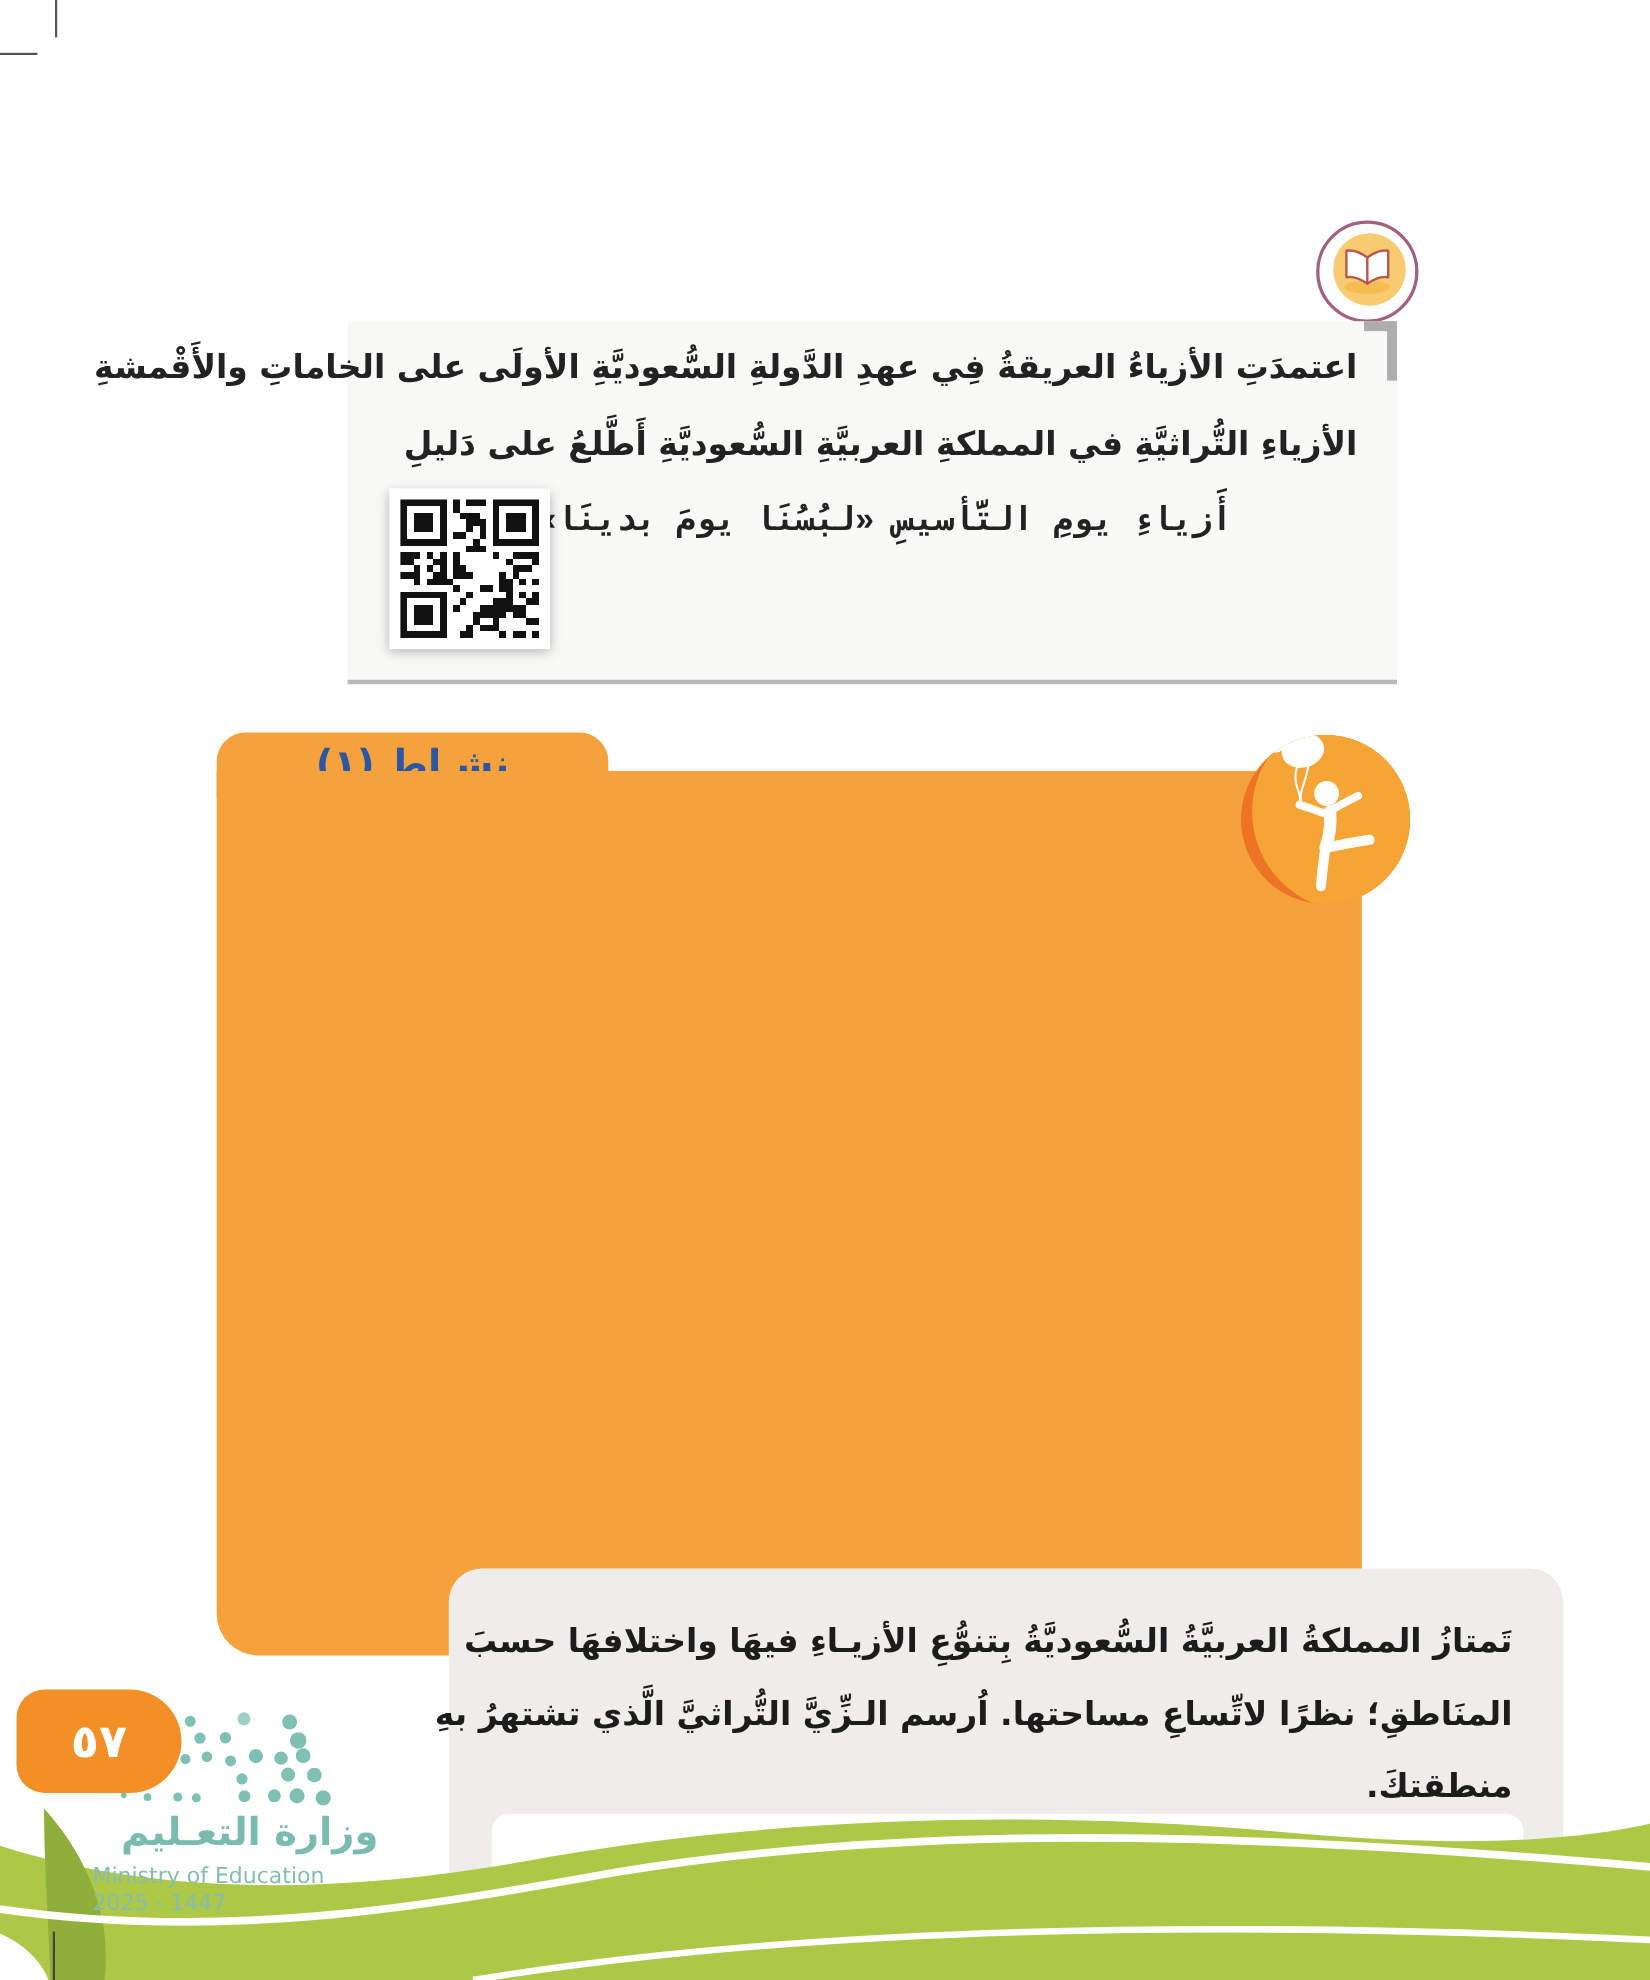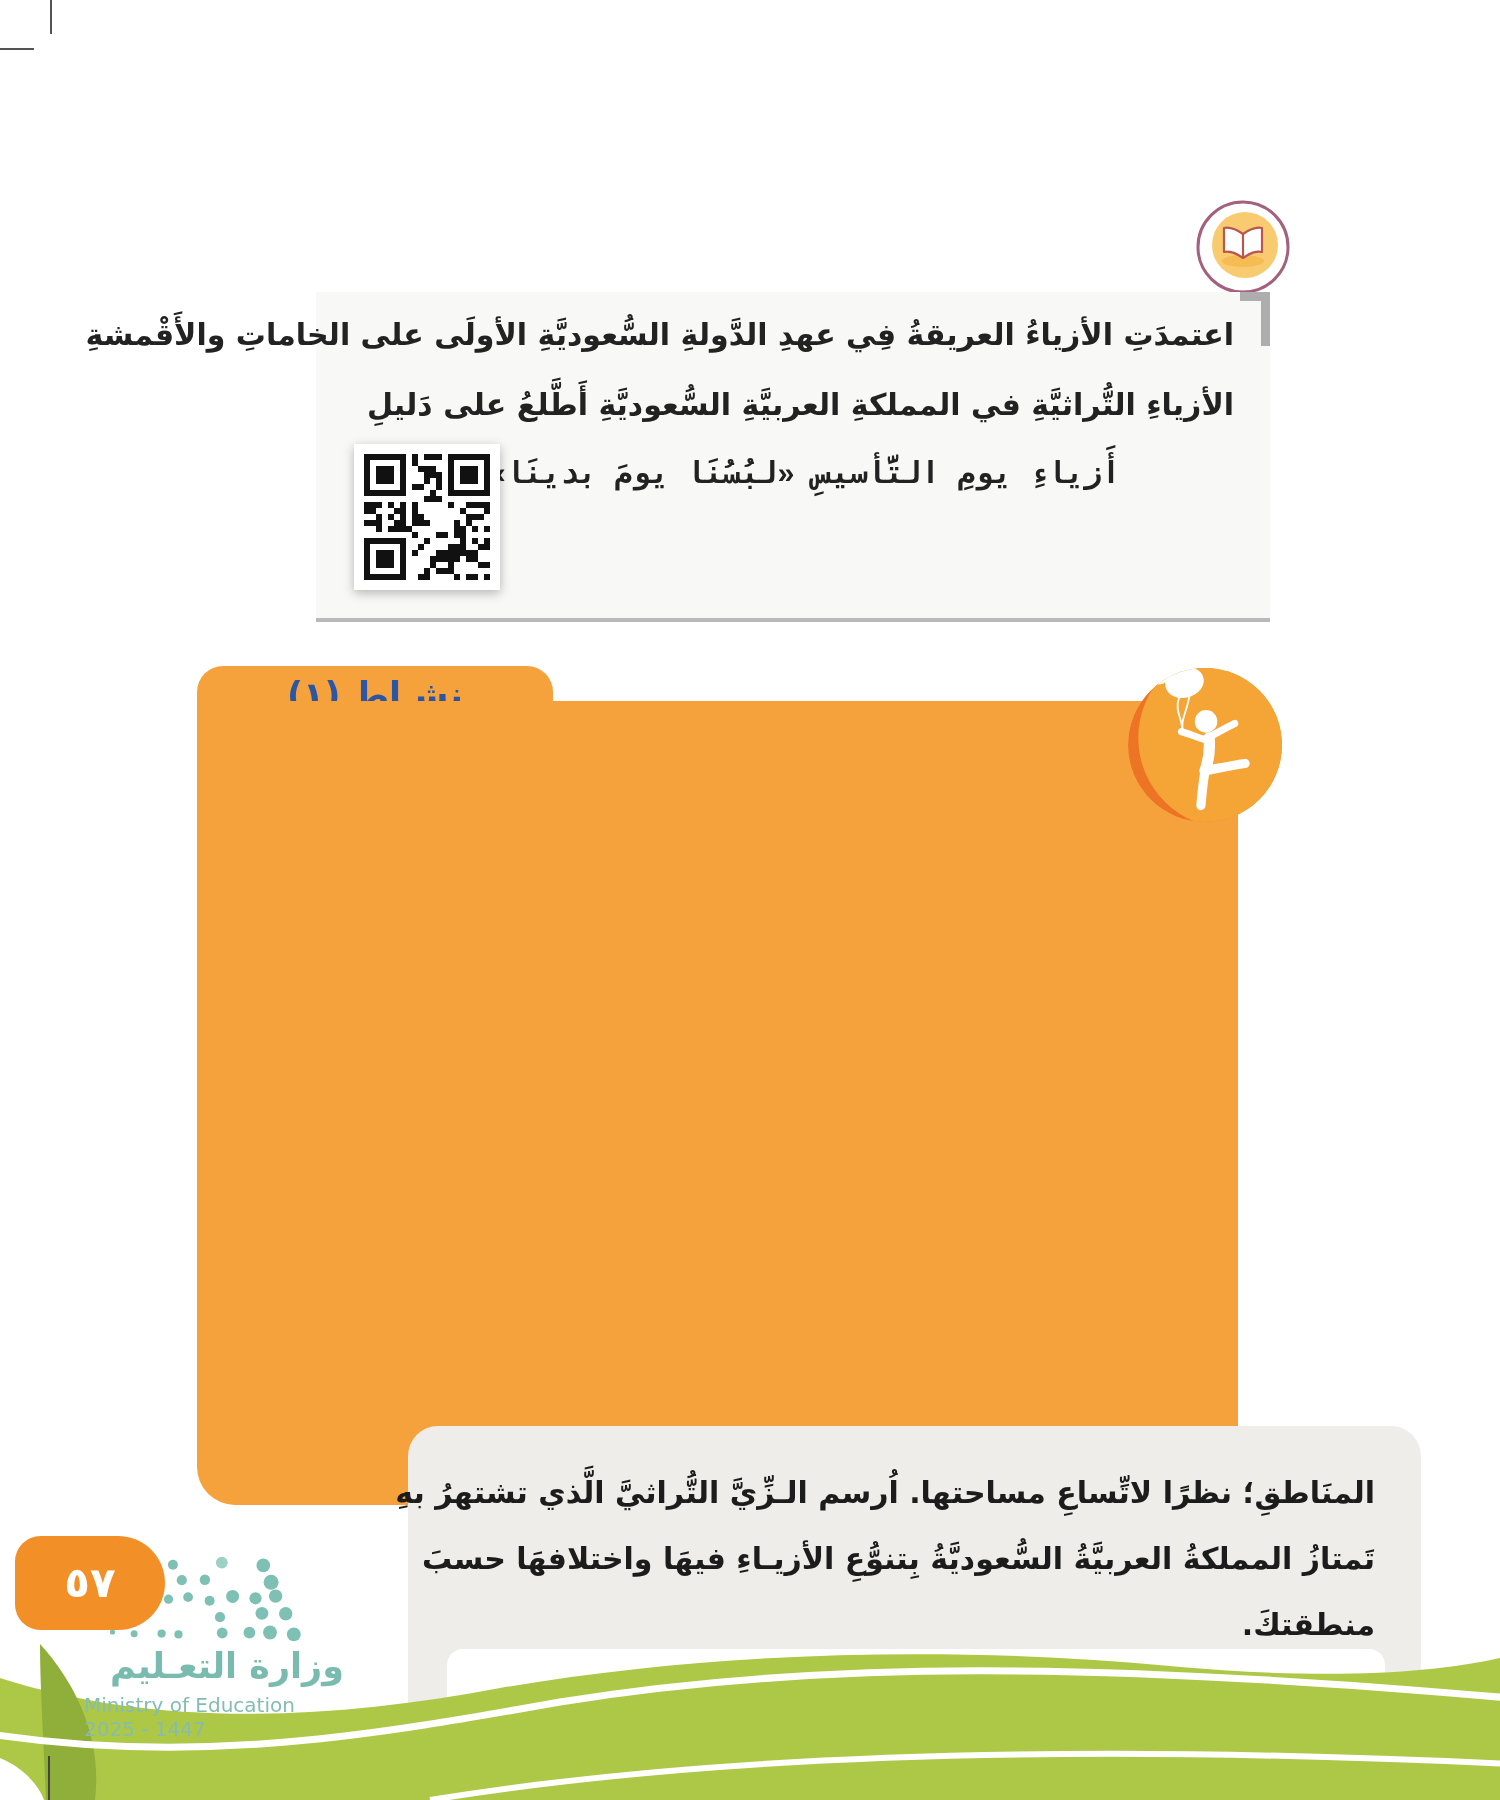--- a/index.html
+++ b/index.html
@@ -230,22 +230,22 @@
           <rect x="2" y="16" width="3" height="3" fill="#111"></rect>
       </svg>
   </div>
 
   <div class="tab">
     <div class="tab-label">نشـاط (١)</div>
   </div>
   <div class="act-body">
     <div class="act-gray">
       <div class="act-text">
+        <div class="aline">تَمتازُ المملكةُ العربيَّةُ السُّعوديَّةُ بِتنوُّعِ الأزيـاءِ فيهَا واختلافهَا حسبَ</div>
         <div class="aline">المنَاطقِ؛ نظرًا لاتِّساعِ مساحتها. اُرسم الـزِّيَّ التُّراثيَّ الَّذي تشتهرُ بهِ</div>
-        <div class="aline">تَمتازُ المملكةُ العربيَّةُ السُّعوديَّةُ بِتنوُّعِ الأزيـاءِ فيهَا واختلافهَا حسبَ</div>
         <div class="aline">منطقتكَ.</div>
       </div>
       <div class="draw-box">
         <div class="answer">متروك للطالب/ة</div>
       </div>
     </div>
   </div>
 
   <div class="icon-badge">
     <svg viewBox="0 0 150 150" width="154" height="154">

